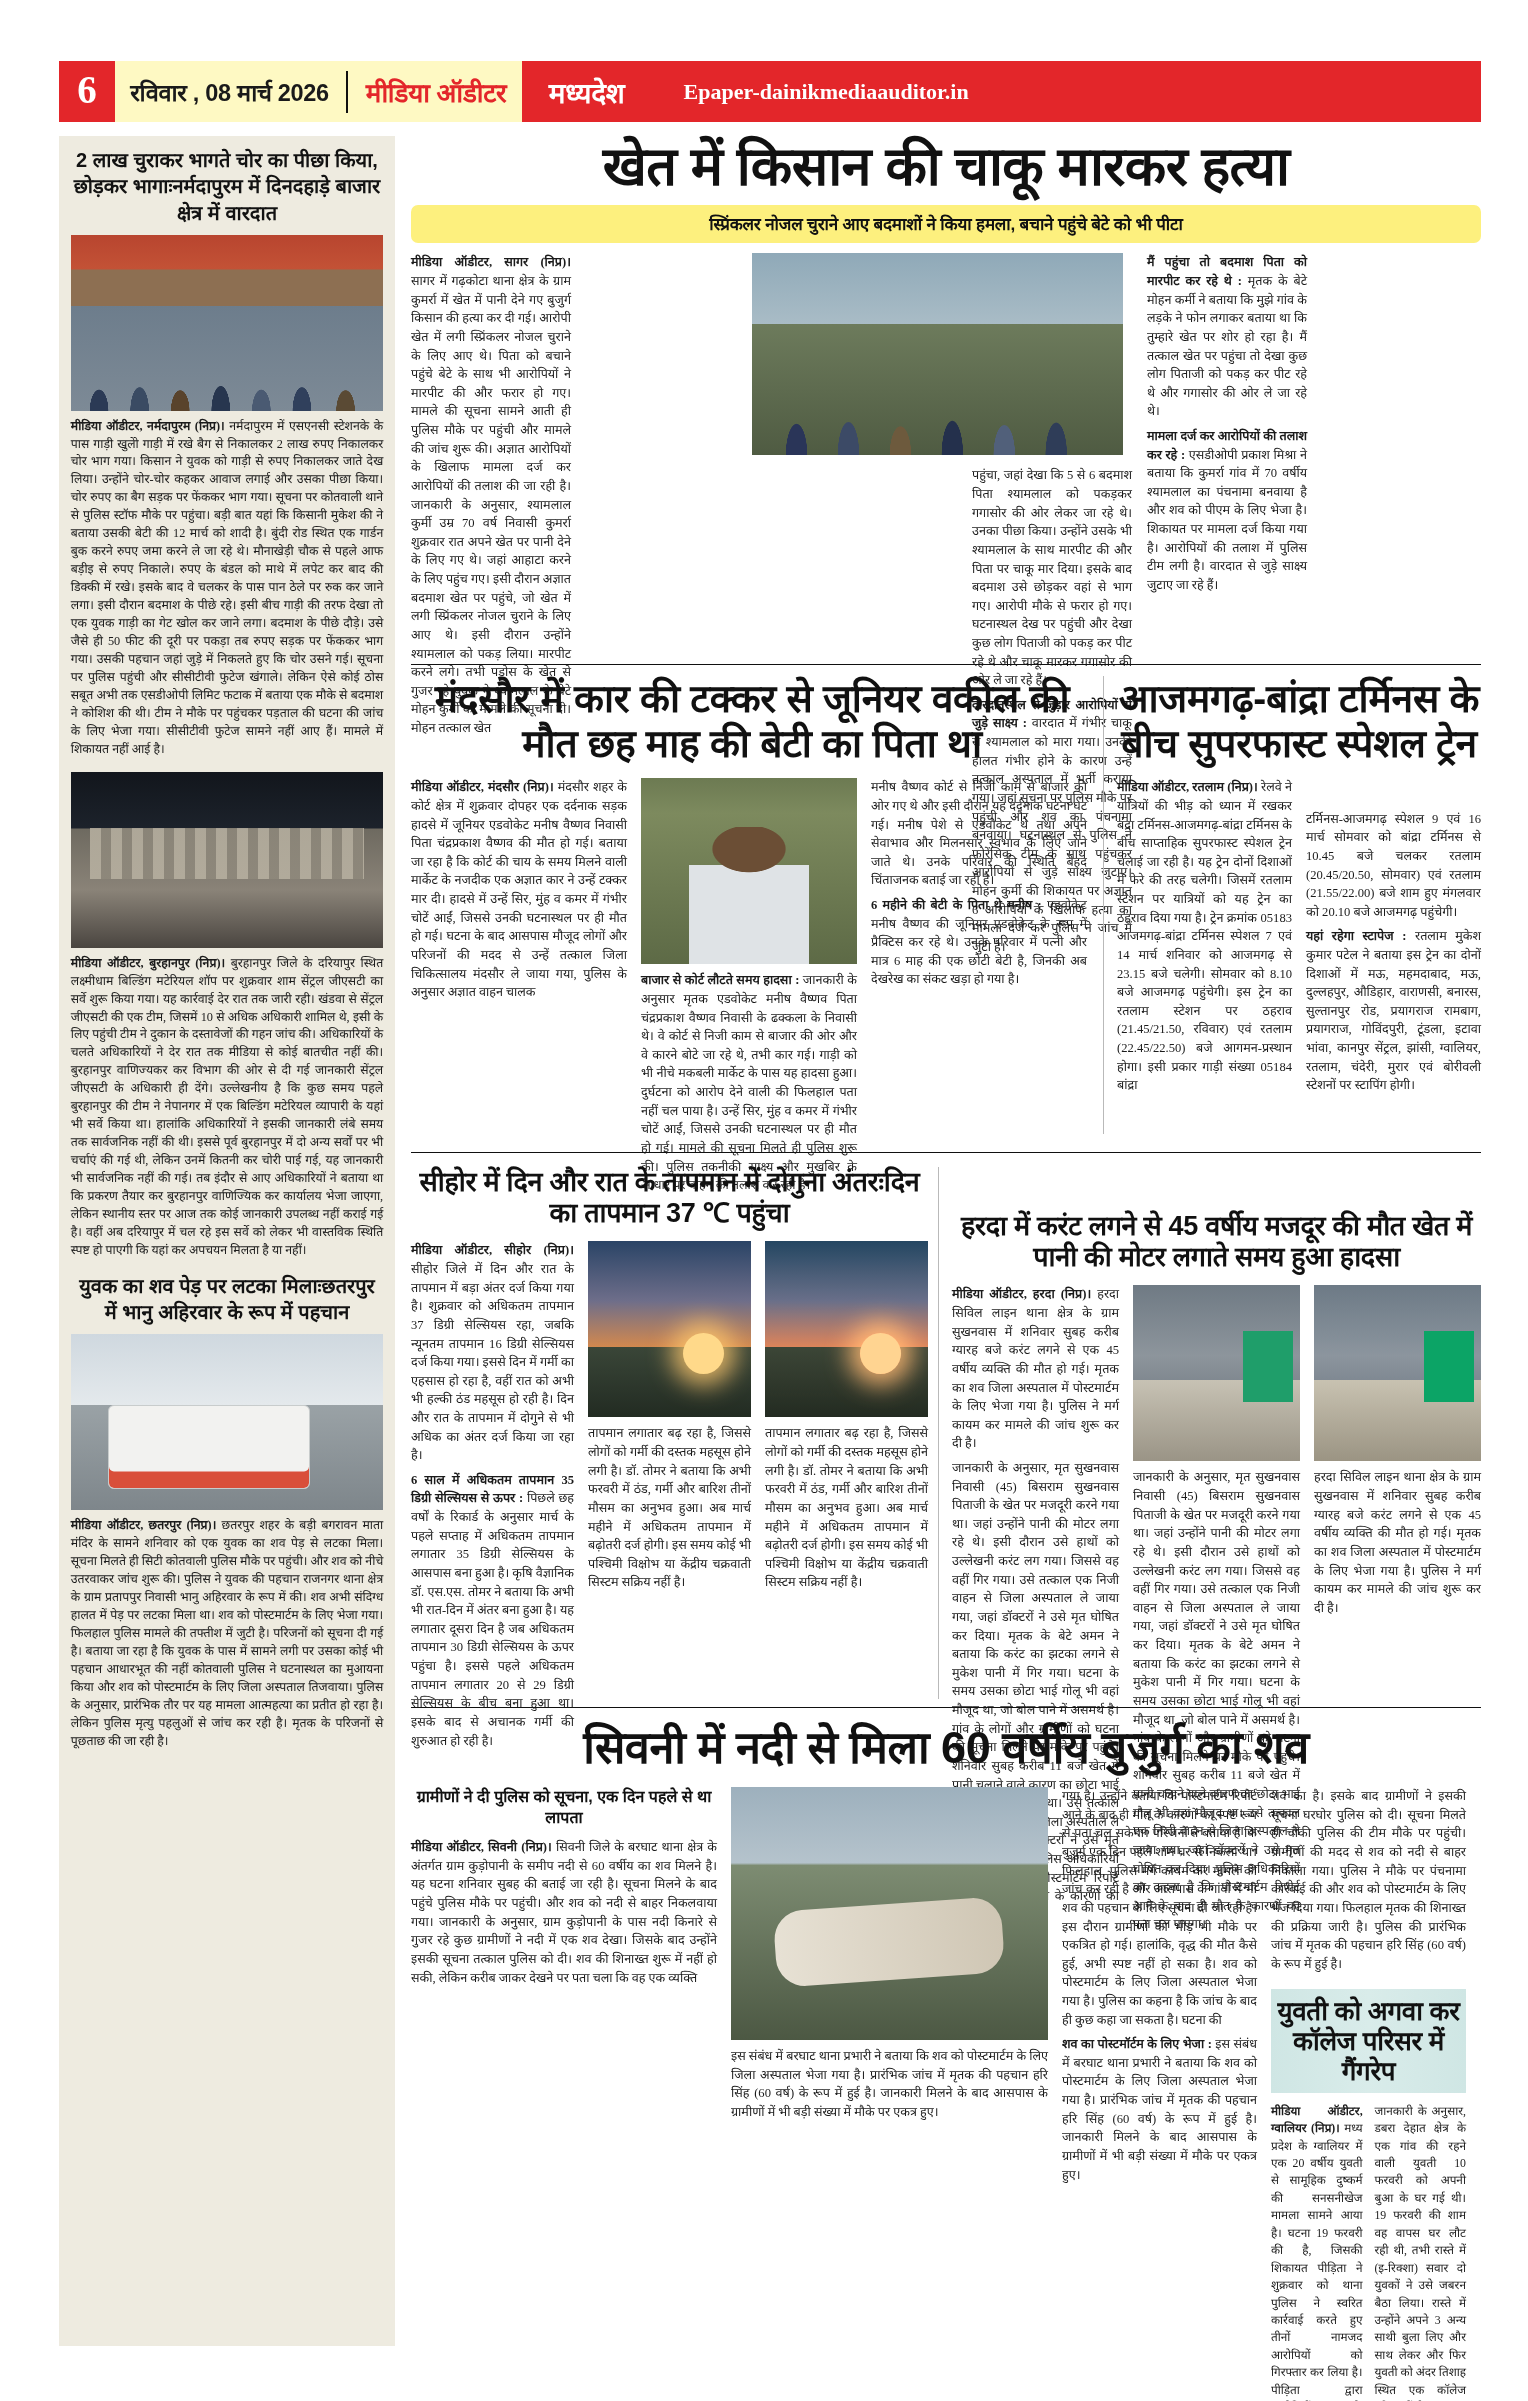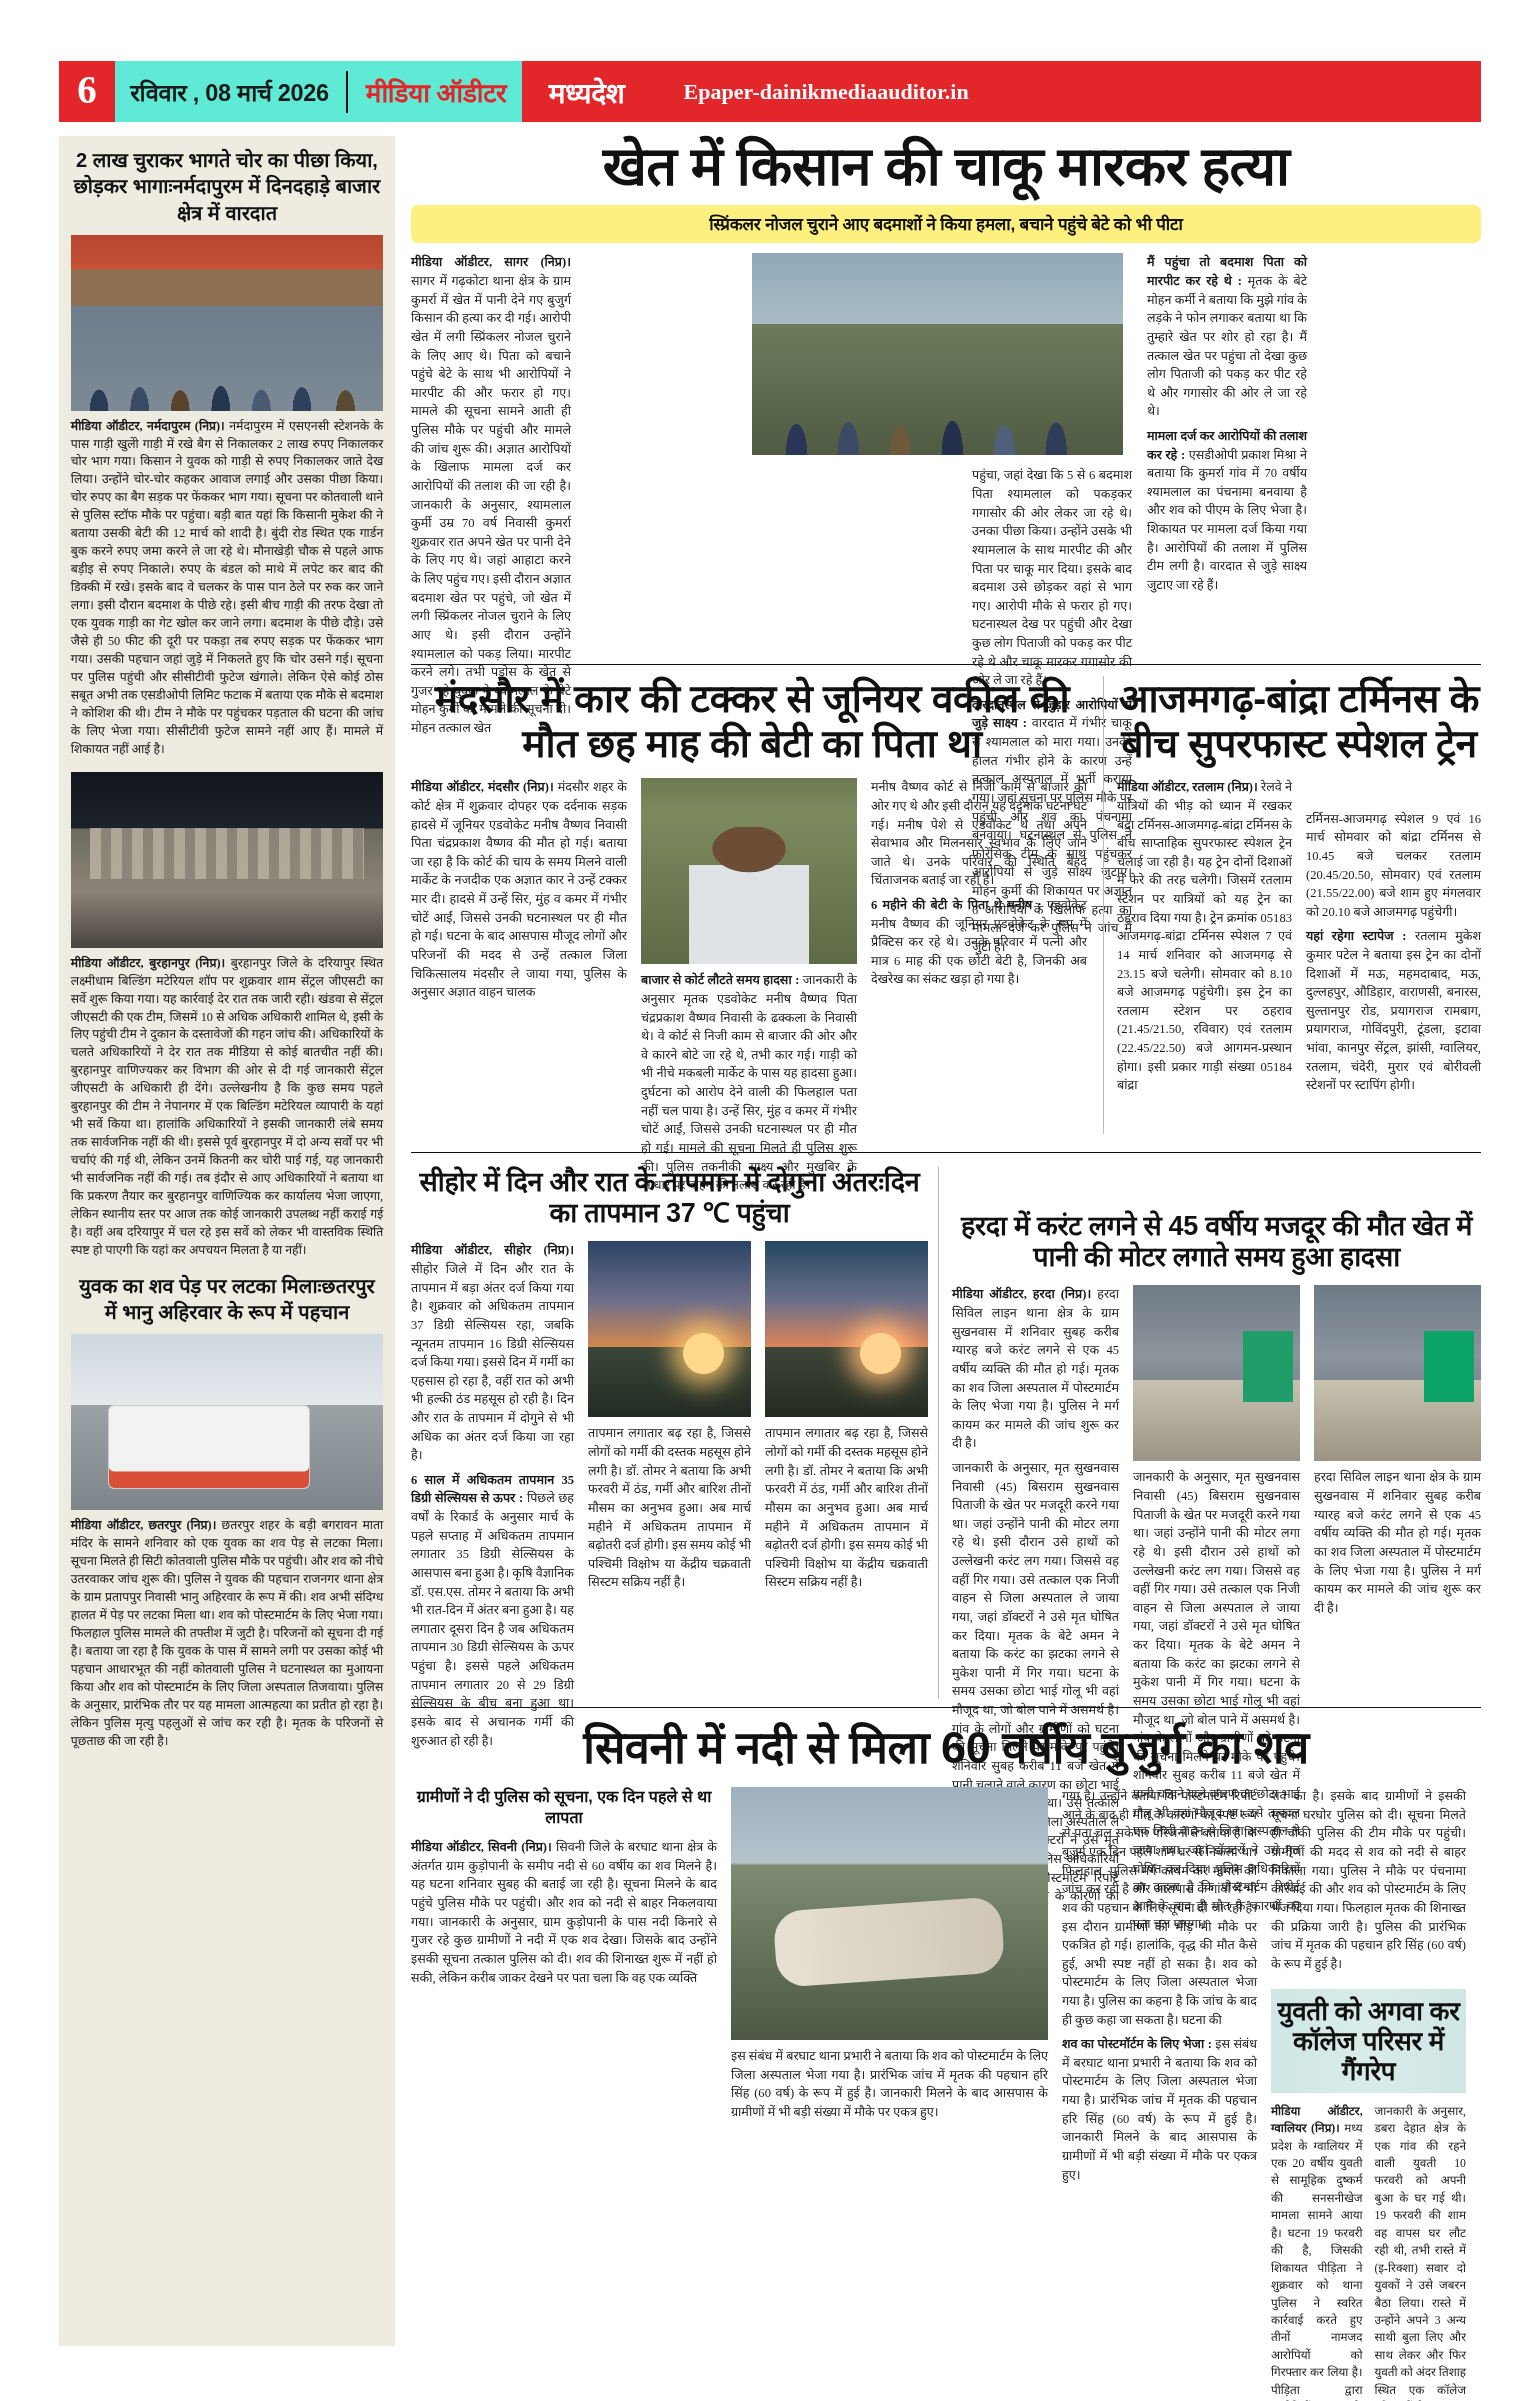--- a/index.html
+++ b/index.html
@@ -34,21 +34,21 @@
     width: 56px;
     background: #e3262a;
     color: #fff;
     display: flex; align-items: center; justify-content: center;
     font-size: 39px;
     font-weight: bold;
     font-family: "Liberation Serif", serif;
     padding-bottom: 4.7px;
   }
   .mast-white {
-    background: #5eead4;
+    background: #fef9c3;
     display: flex; align-items: center;
     padding: 0 15.3px;
     gap: 17.6px;
     height: 100%;
   }
   .mast-date {
     font-size: 23.5px; font-weight: 700; color: #1a1a1a;
     font-family: "Liberation Sans", sans-serif;
     white-space: nowrap;
     letter-spacing: -0.3px;

